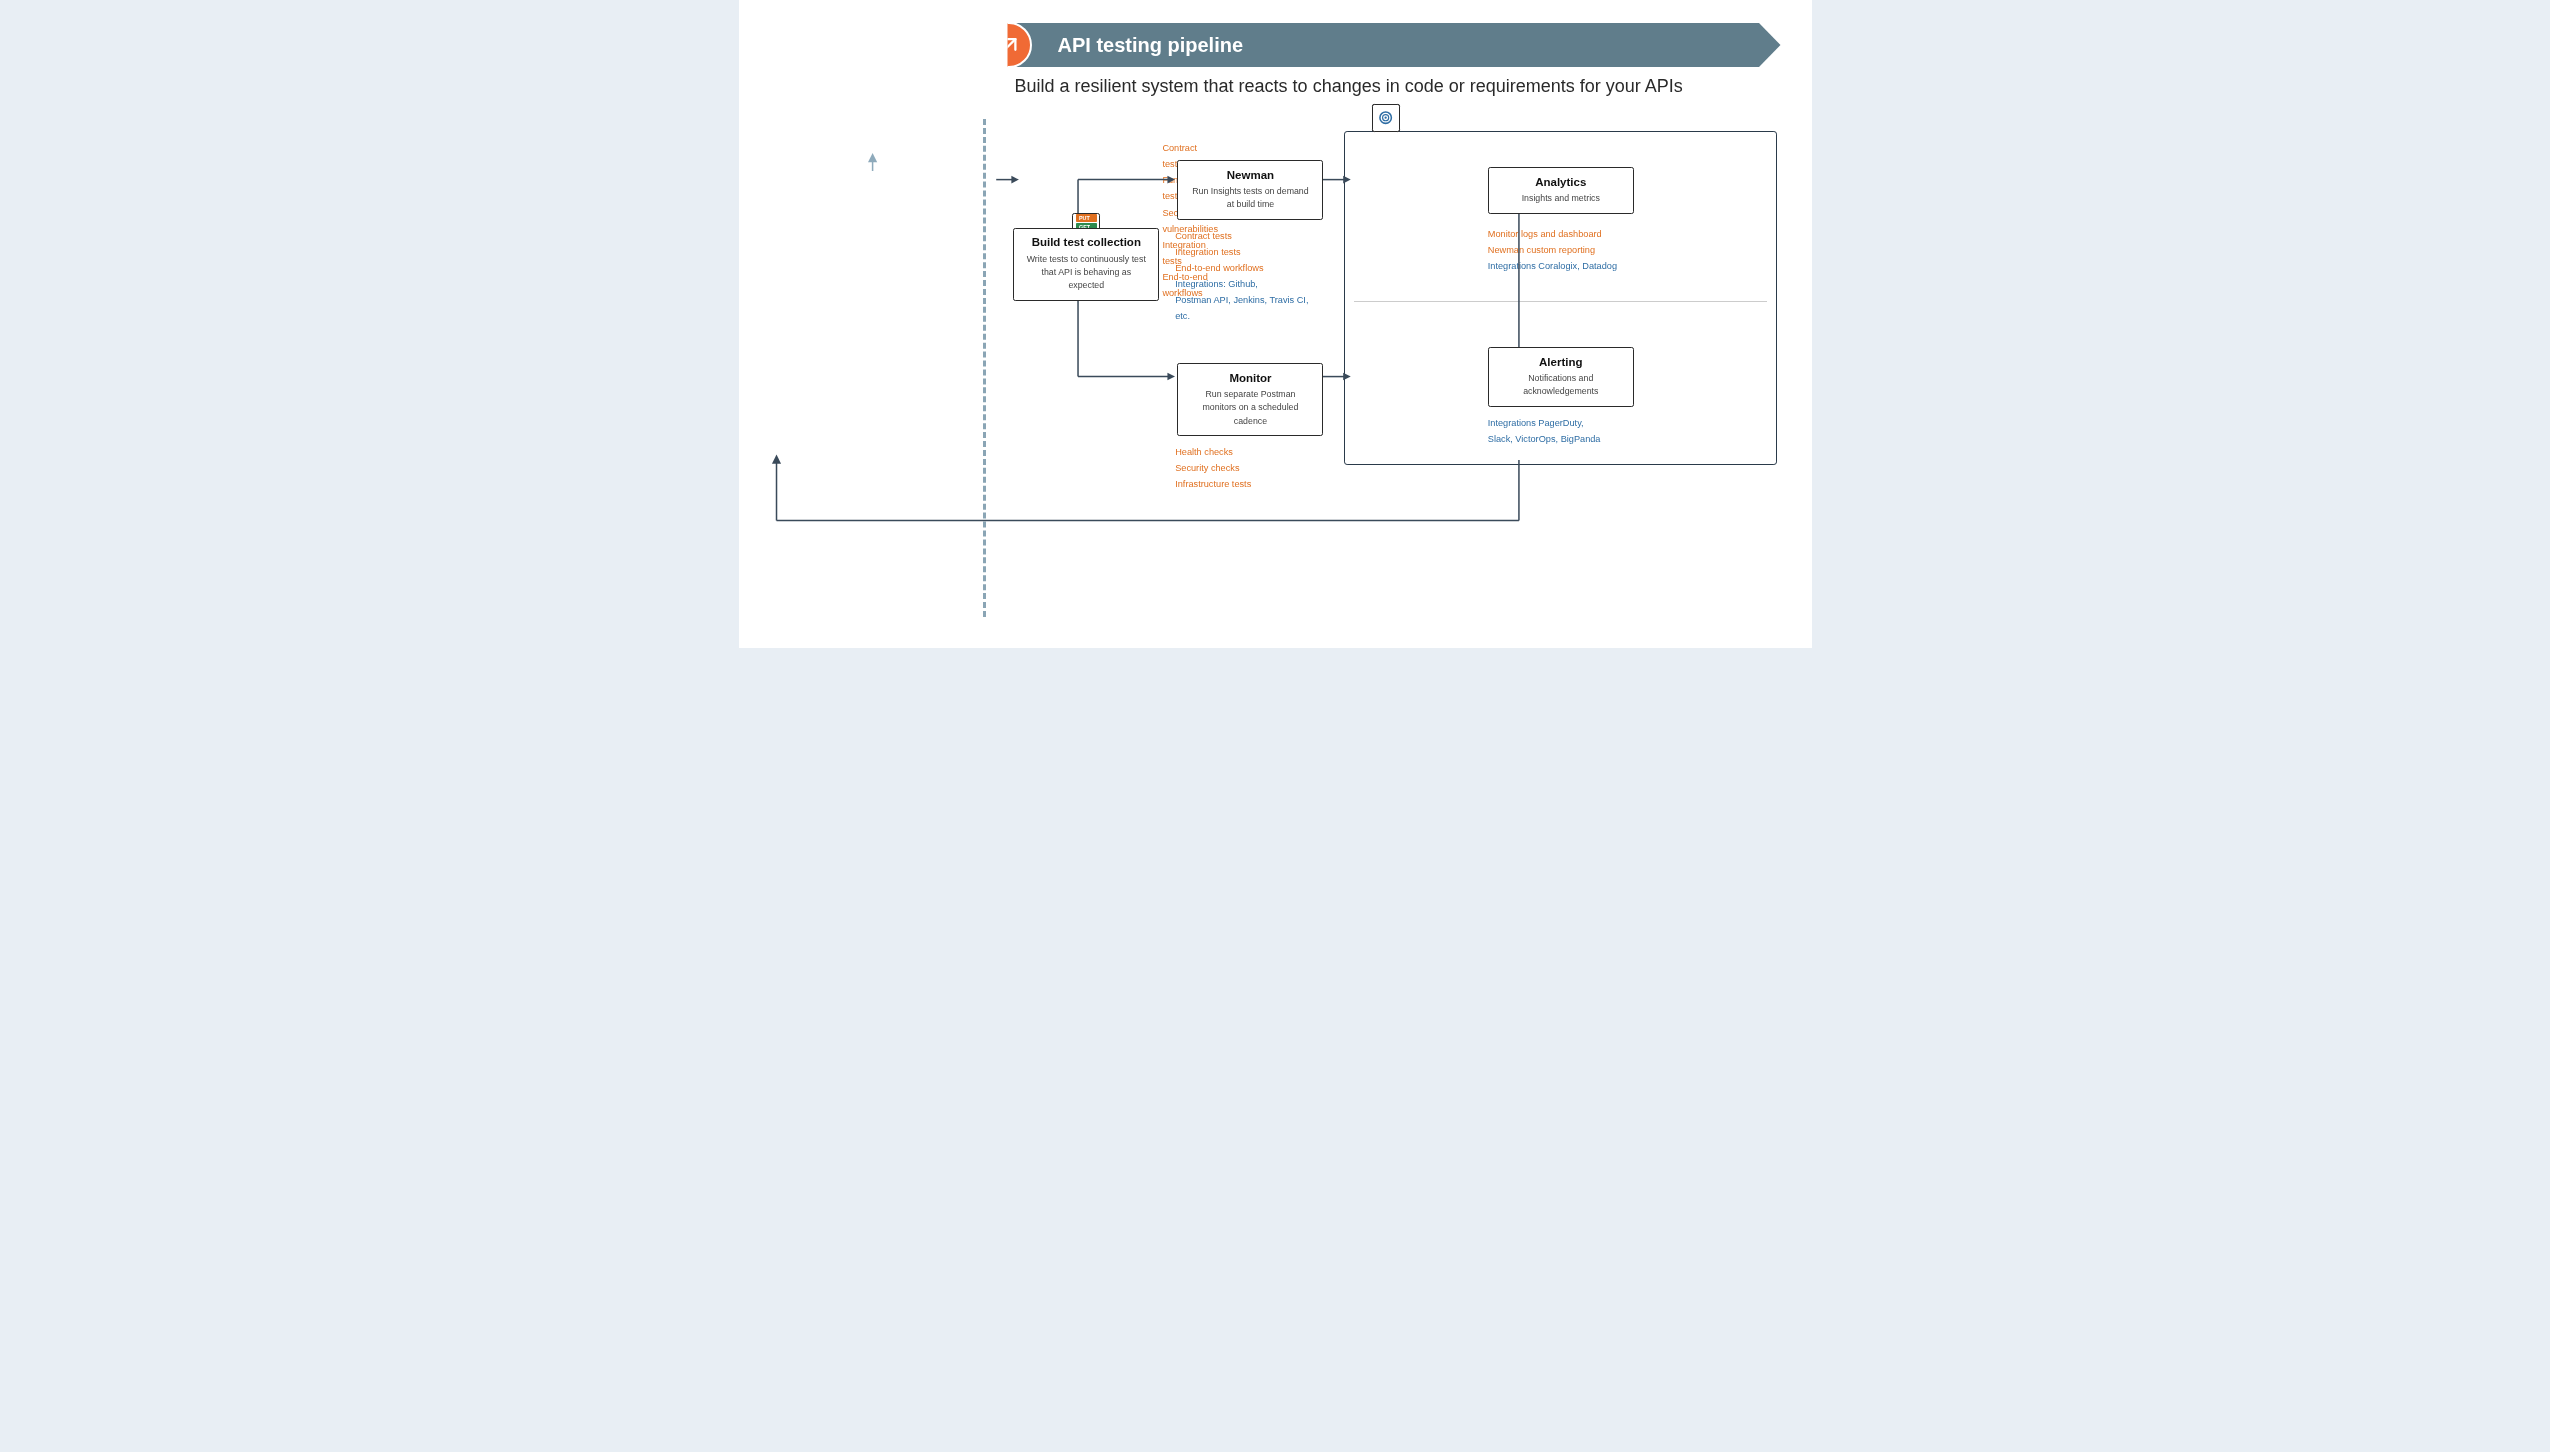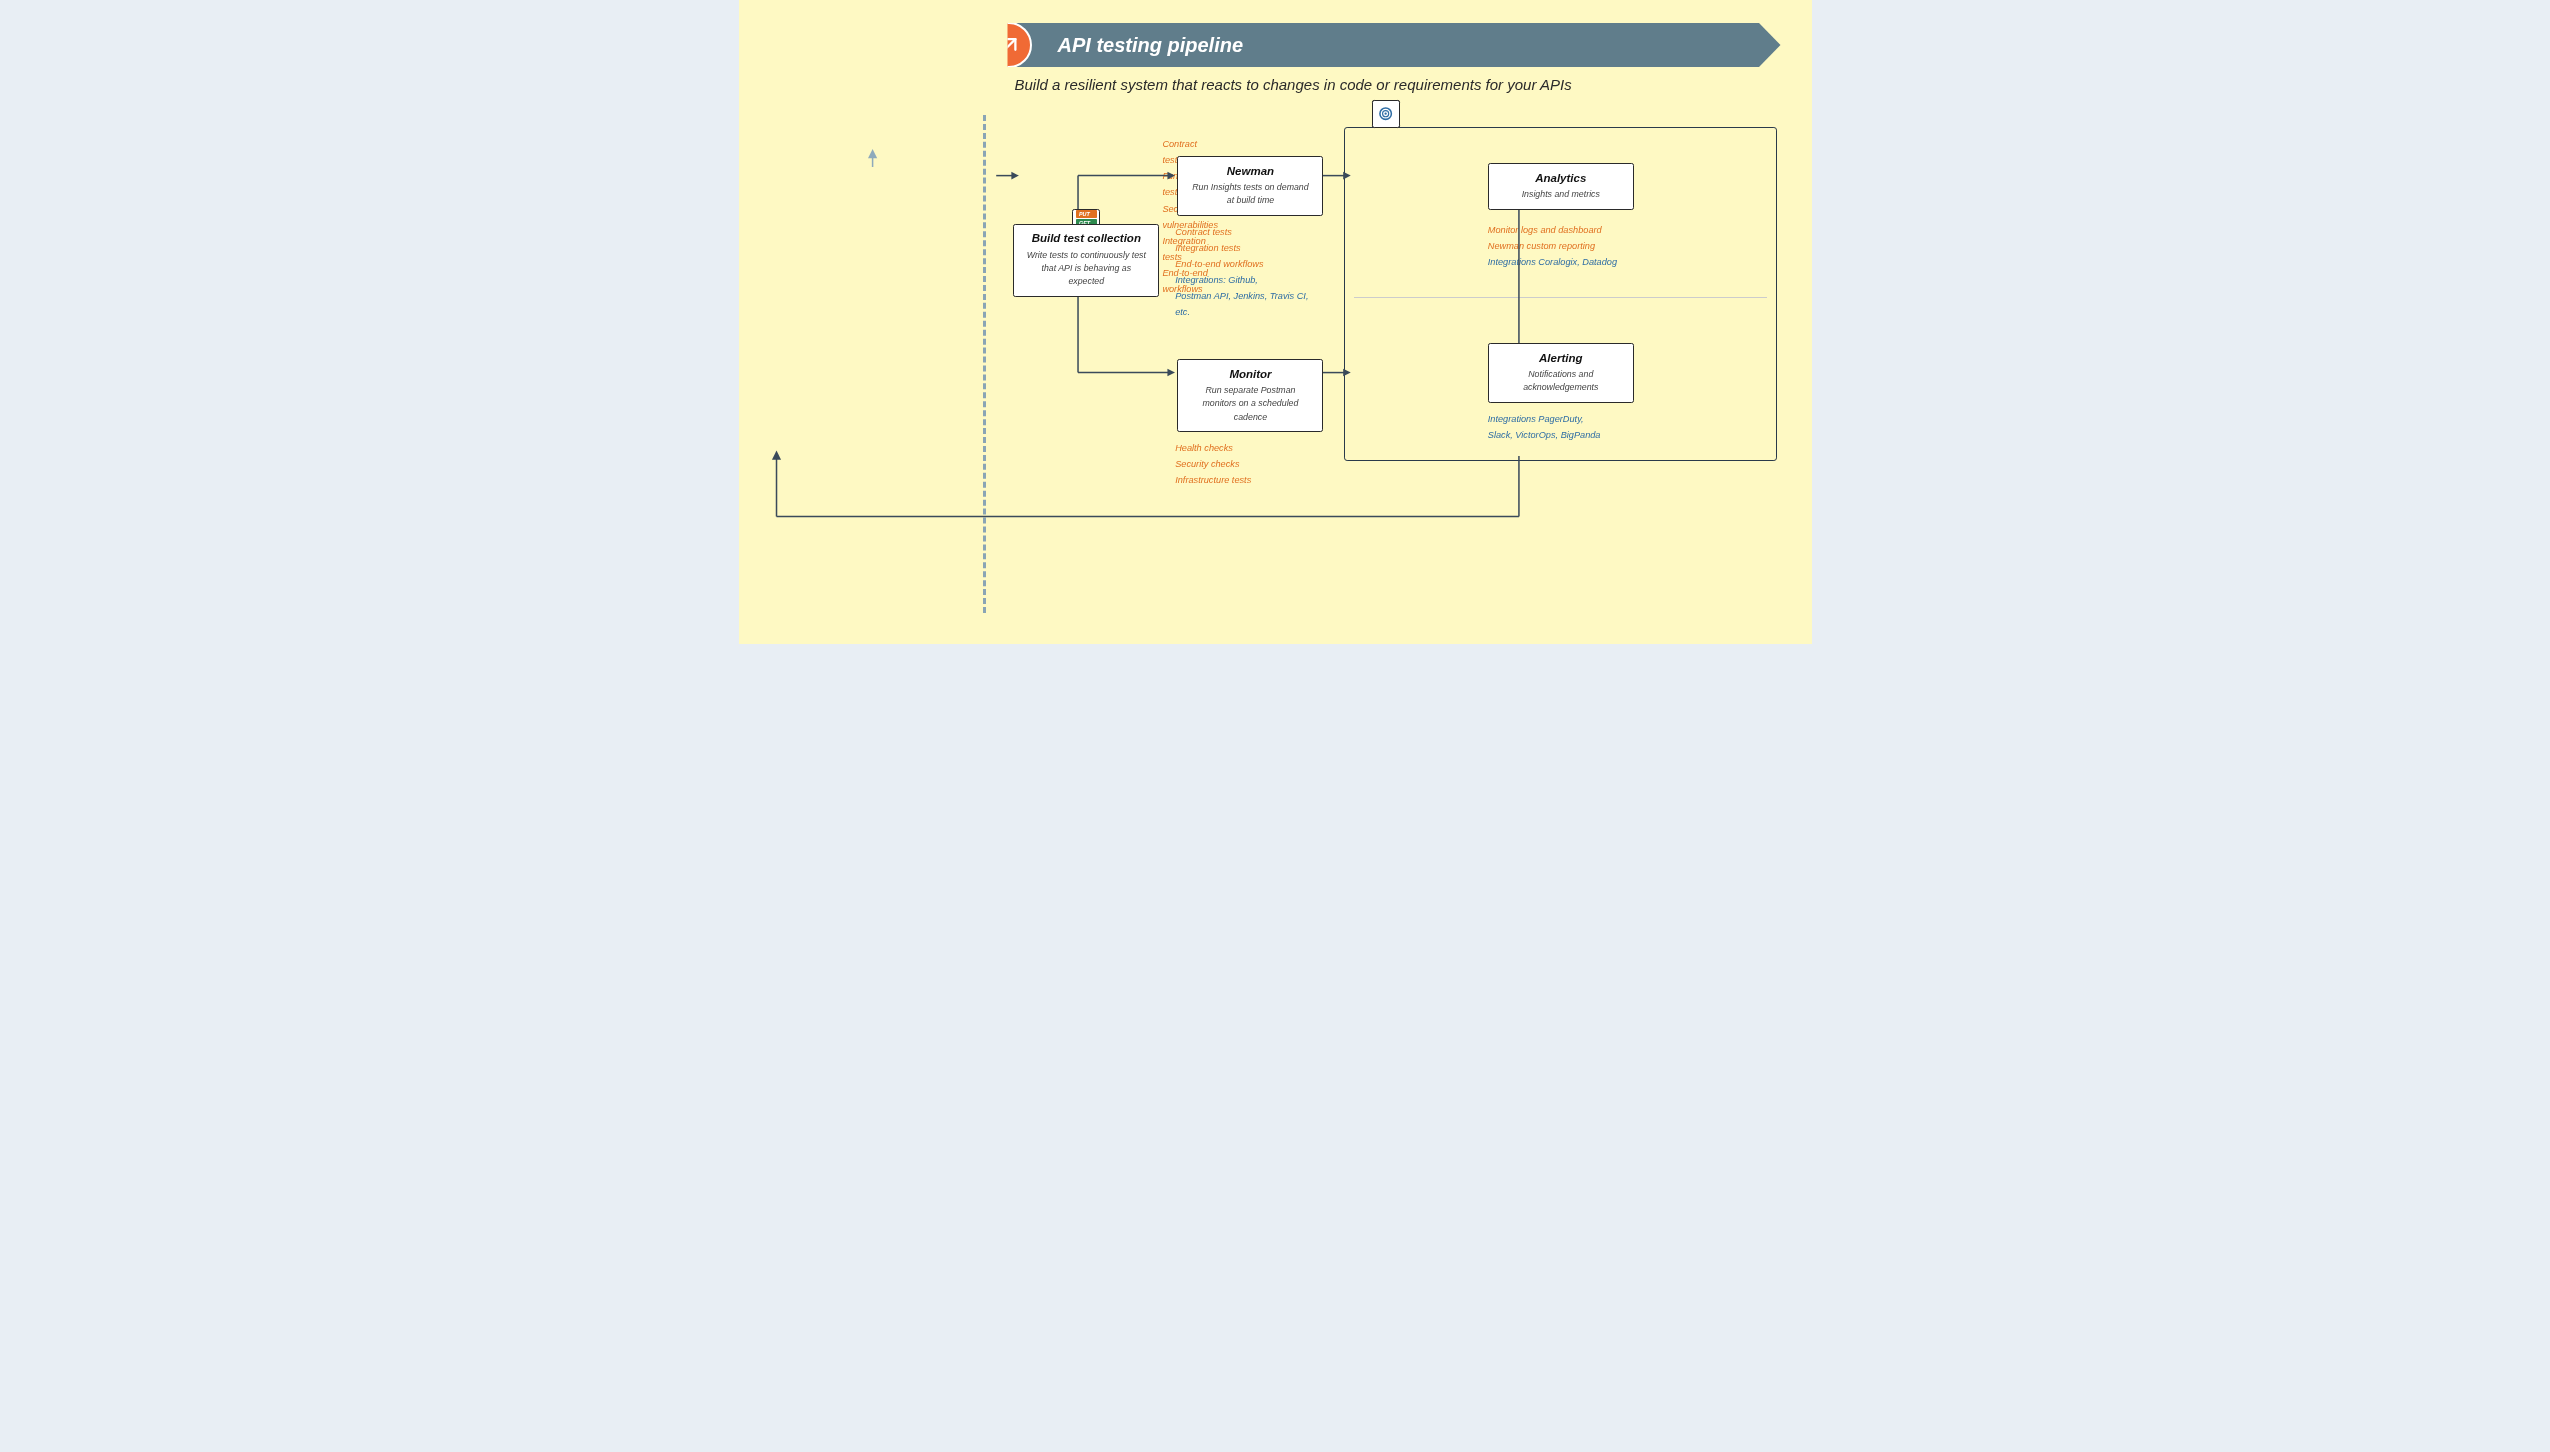--- a/index.html
+++ b/index.html
@@ -21,25 +21,24 @@
   </style>
 </head>
 <body>
 
 <style>
   body { display: block; padding: 0; margin: 0; }
 
   .full-diagram {
     width: 1073px;
     margin: 0 auto;
-    background: #fef9c3;
+    background: #ffffff;
     padding: 23px 31px 31px;
     font-family: Arial, sans-serif;
     position: relative;
-    font-style: italic;
   }
 
   .hdr-row {
     display: flex;
     align-items: center;
     margin-left: 238px;
     margin-bottom: 9.2px;
   }
   .hdr-arrow {
     background: #607d8b;
@@ -66,21 +65,21 @@
     align-items: center;
     justify-content: center;
   }
   .hdr-title {
     color: white;
     font-size: 20px;
     font-weight: 900;
   }
   .hdr-sub {
     margin-left: 245px;
-    font-size: 15px;
+    font-size: 18px;
     color: #2a2a2a;
     margin-bottom: 21.5px;
   }
 
   .diagram-row {
     display: flex;
     align-items: flex-start;
     position: relative;
   }
 

